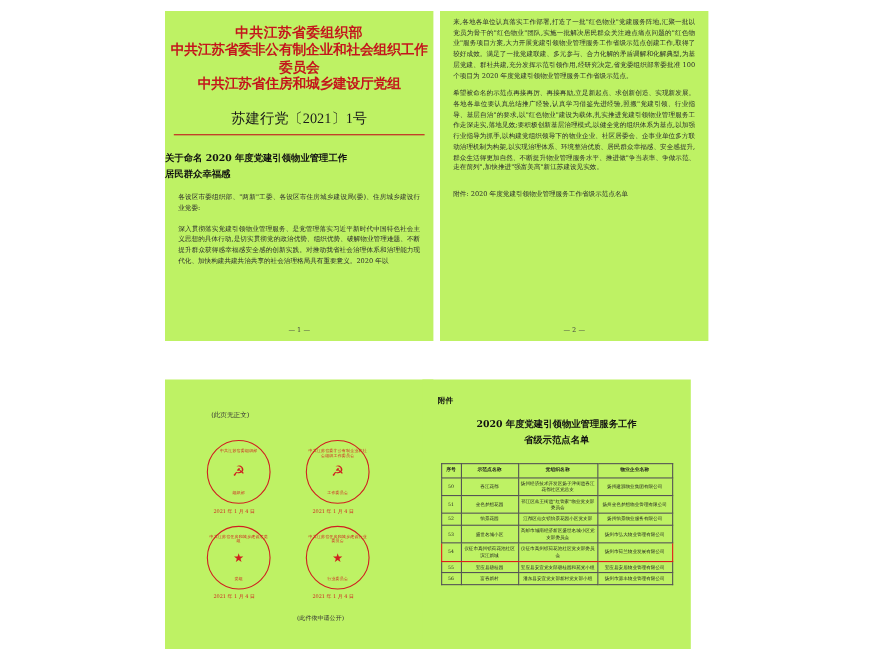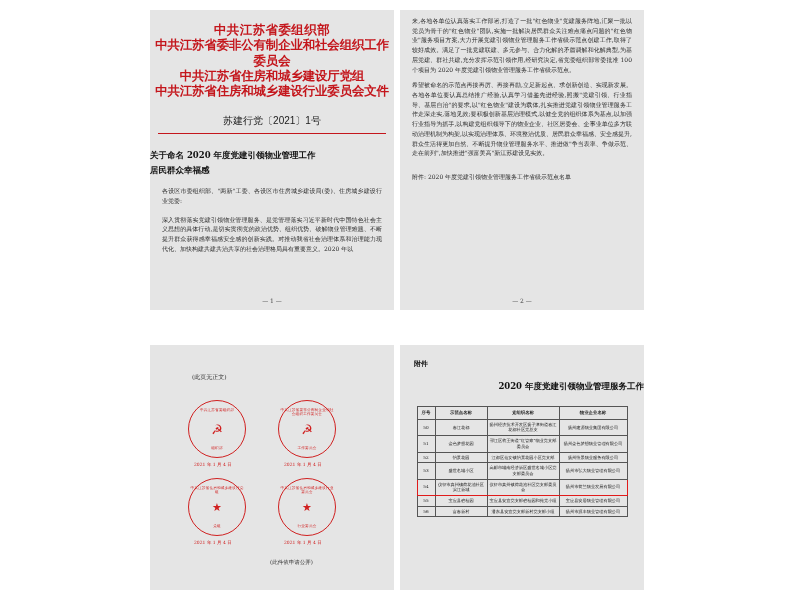--- a/index.html
+++ b/index.html
@@ -11,21 +11,21 @@
     width: 800px;
     height: 600px;
     position: relative;
     font-family: "DejaVu Sans", sans-serif;
     overflow: hidden;
   }
 
   
   .page {
     position: absolute;
-    background: #e5e5e5;
+    background: #bef264;
   }
 
   
   #doc-page-1 {
     left: 150px;
     top: 10px;
     width: 244px;
     height: 300px;
   }
   .redhead {
@@ -39,24 +39,24 @@
   .redhead .l1 { font-size: 12.5px; letter-spacing: 0.4px; }
   .redhead .l2 { font-size: 12.5px; letter-spacing: -0.2px; }
   .redhead .l3 { font-size: 12.5px; letter-spacing: -0.2px; }
   .redhead .l4 { font-size: 12.5px; letter-spacing: -0.2px; }
   .redhead .wen {
     font-size: 12.5px;
     color: #c4161c;
   }
   .docnum {
     text-align: center;
-    font-size: 10px;
+    font-size: 13px;
     color: #1a1a1a;
     margin-top: 16px;
-    font-family: Liberation Sans, sans-serif;
+    font-family: Liberation Serif, serif;
   }
   .redline {
     height: 1.2px;
     background: #c4161c;
     margin: 5px 8px 0 8px;
   }
   .doctitle {
     text-align: left;
     font-size: 8.5px;
     font-weight: bold;
@@ -152,34 +152,34 @@
     position: absolute;
     left: 120px;
     bottom: 24px;
     font-size: 5.5px;
     color: #333;
     font-family: "DejaVu Serif", serif;
   }
 
   
   #doc-page-4 {
-    left: 400px;
+    left: 384px;
     top: 345px;
     width: 244px;
     height: 245px;
   }
   .appendix-label {
     font-size: 7px;
     font-weight: bold;
     color: #111;
     margin: 14px 0 0 14px;
     font-family: "DejaVu Serif", serif;
   }
   .appendix-title {
-    text-align: right;
+    text-align: center;
     font-size: 8.5px;
     font-weight: bold;
     color: #111;
     line-height: 1.75;
     margin-top: 10px;
     font-family: "DejaVu Serif", serif;
   }
   table.list {
     border-collapse: collapse;
     margin: 12px auto 0 auto;
@@ -215,23 +215,20 @@
   tr.highlight td:last-child  { border-right: 1.3px solid #e01b1b; }
 </style>
 </head>
 <body>
 
 <div class="page" id="doc-page-1">
   <div class="redhead">
     <div class="l1">中共江苏省委组织部</div>
     <div class="l2">中共江苏省委非公有制企业和社会组织工作委员会</div>
     <div class="l3">中共江苏省住房和城乡建设厅党组</div>
-    <div class="l4">
-      <span>中共江苏省住房和城乡建设行业委员会</span><span class="wen">文件</span>
-    </div>
   </div>
 
   <div class="docnum">苏建行党〔2021〕1号</div>
   <div class="redline"></div>
 
   <div class="doctitle">
     <div>关于命名 2020 年度党建引领物业管理工作</div>
     <div>居民群众幸福感</div>
   </div>
 
@@ -282,20 +279,21 @@
     <div class="seal-date" style="left:134px; top:148px;">2021 年 1 月 4 日</div>
   </div>
 
   <div class="closing-note">(此件依申请公开)</div>
 </div>
 
 <div class="page" id="doc-page-4">
   <div class="appendix-label">附件</div>
   <div class="appendix-title">
     <div>2020 年度党建引领物业管理服务工作</div>
+    <div>省级示范点名单</div>
   </div>
 
   <table class="list">
     <colgroup>
       <col class="c0">
         <col class="c1">
         <col class="c2">
         <col class="c3">
     </colgroup>
     <thead>

